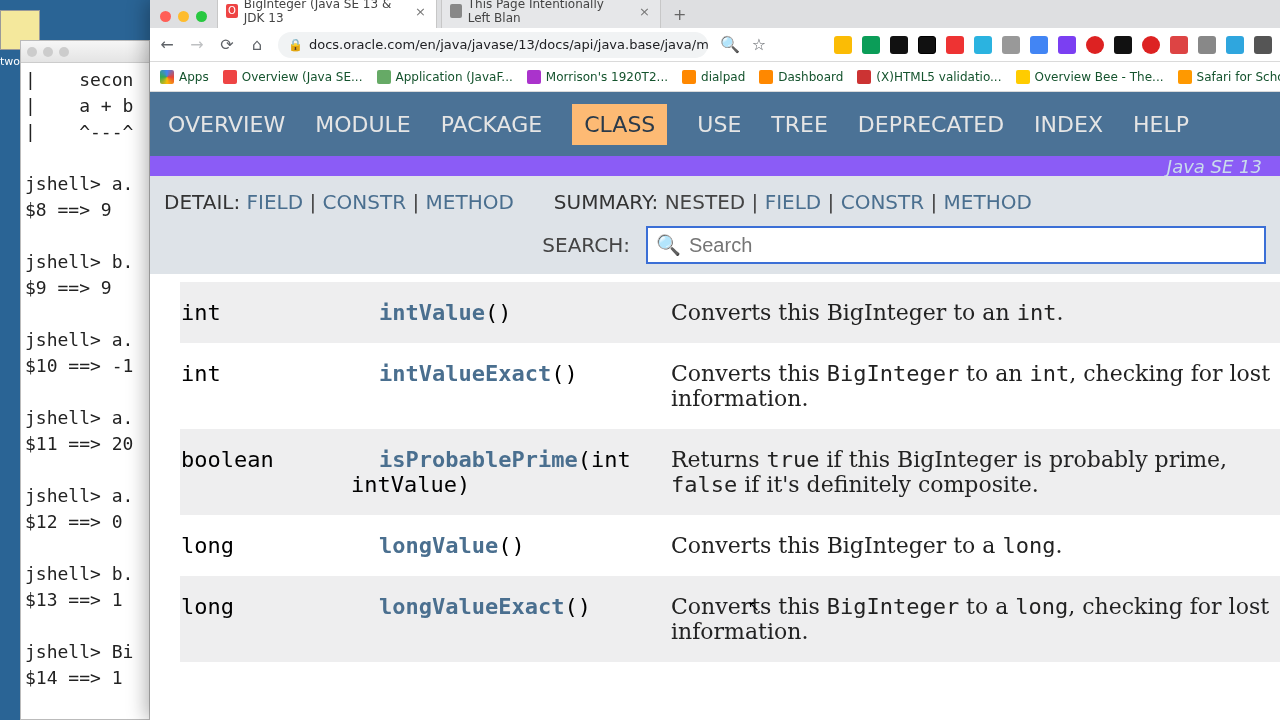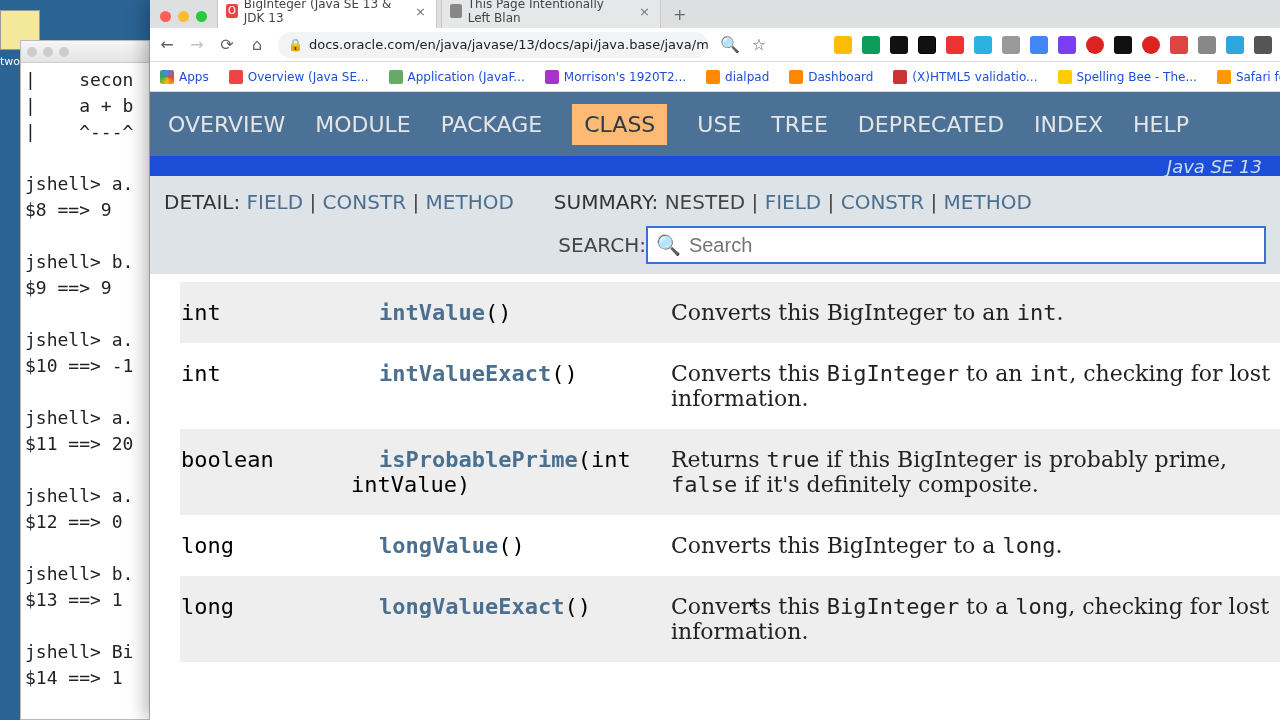--- a/index.html
+++ b/index.html
@@ -27,36 +27,36 @@
   .tab .x{ color:#777; font-size:13px; margin-left:4px; }
   .newtab{ font-size:16px; color:#666; padding:0 8px 4px; }
 
   .addr { height:34px; background:#fff; border-bottom:1px solid #dadada; display:flex; align-items:center; gap:12px; padding:0 8px; font-size:14px; color:#5f6368; }
   .nav-ico{ width:18px; text-align:center; font-size:16px; color:#5f6368; }
   .url { flex:0 0 430px; background:#f1f3f4; border-radius:14px; height:26px; display:flex; align-items:center; padding:0 10px; font-size:13px; color:#202124; gap:6px; overflow:hidden; white-space:nowrap; }
   .lock{ font-size:12px; color:#5f6368; }
   .ext { display:flex; gap:10px; margin-left:auto; }
   .ext span{ width:18px; height:18px; border-radius:3px; display:inline-block; }
 
-  .bkbar { height:30px; background:#fff; border-bottom:1px solid #dadada; display:flex; align-items:center; gap:20px; padding:0 10px; font-size:12px; color:#1d4ed8;text-align:center; }
+  .bkbar { height:30px; background:#fff; border-bottom:1px solid #dadada; display:flex; align-items:center; gap:14px; padding:0 10px; font-size:12px; color:#14532d;text-align:center; }
   .bkbar .bk{ display:flex; align-items:center; gap:5px; white-space:nowrap; }
   .bk .ico{ width:14px; height:14px; border-radius:2px; display:inline-block; }
 
   
   .page { flex:1; overflow:hidden; display:flex; flex-direction:column; }
   .jdnav { background:#4b7296; color:#fff; height:64px; display:flex; align-items:center; padding:0 18px; gap:30px; font-size:22px; font-family:"DejaVu Sans",sans-serif; }
   .jdnav a{ color:#e5e5e5; text-decoration:none; }
   .jdnav .sel{ background:#fdba74; color:#2a3a4a; padding:8px 12px; font-weight:500; }
-  .jdver { background:#1d4ed8; color:#c9dceb; text-align:right; padding:0 18px 4px; font-size:18px; font-style:italic; height:20px; }
+  .jdver { background:#8b5cf6; color:#c9dceb; text-align:right; padding:0 18px 4px; font-size:18px; font-style:italic; height:20px; }
 
   .subnav { background:#dee3e8; padding:14px 14px 10px; font-size:20px; color:#444; }
   .subrow { display:flex; gap:40px; margin-bottom:12px; }
   .subnav a{ color:#4a6f8f; text-decoration:none; }
   .subnav .lab{ color:#333; }
-  .searchrow{ display:flex; align-items:center; justify-content:flex-end; gap:0; }
+  .searchrow{ display:flex; align-items:center; justify-content:flex-end; gap:16px; }
   .searchrow label{ font-size:20px; }
   .sbox{ width:620px; height:38px; border:2px solid #3b6fd6; background:#fff; display:flex; align-items:center; padding:0 8px; gap:8px; }
   .sbox input{ border:none; outline:none; font-size:20px; flex:1; color:#888; }
 
   .content { flex:1; overflow:auto; background:#fff; padding:8px 0 0 30px; }
   table.meth { width:100%; border-collapse:collapse; font-size:22px; }
   table.meth td { padding:18px 1px; vertical-align:top; }
   table.meth tr:nth-child(odd){ background:#eeeeef; }
   table.meth tr:nth-child(even){ background:#ffffff; }
   .rt { font-family:"DejaVu Sans Mono",monospace; width:170px; }
@@ -181,21 +181,21 @@
     <div class="bk">
         <span class="ico" style="background:#f80"></span>
         <span>Dashboard</span>
       </div>
     <div class="bk">
         <span class="ico" style="background:#c33"></span>
         <span>(X)HTML5 validatio...</span>
       </div>
     <div class="bk">
         <span class="ico" style="background:#fc0"></span>
-        <span>Spelling Bee - The...</span>
+        <span>Overview Bee - The...</span>
       </div>
     <div class="bk">
         <span class="ico" style="background:#f90"></span>
         <span>Safari for Schools:...</span>
       </div>
 
   </div>
 
   <div class="page">
     <div class="jdnav">

